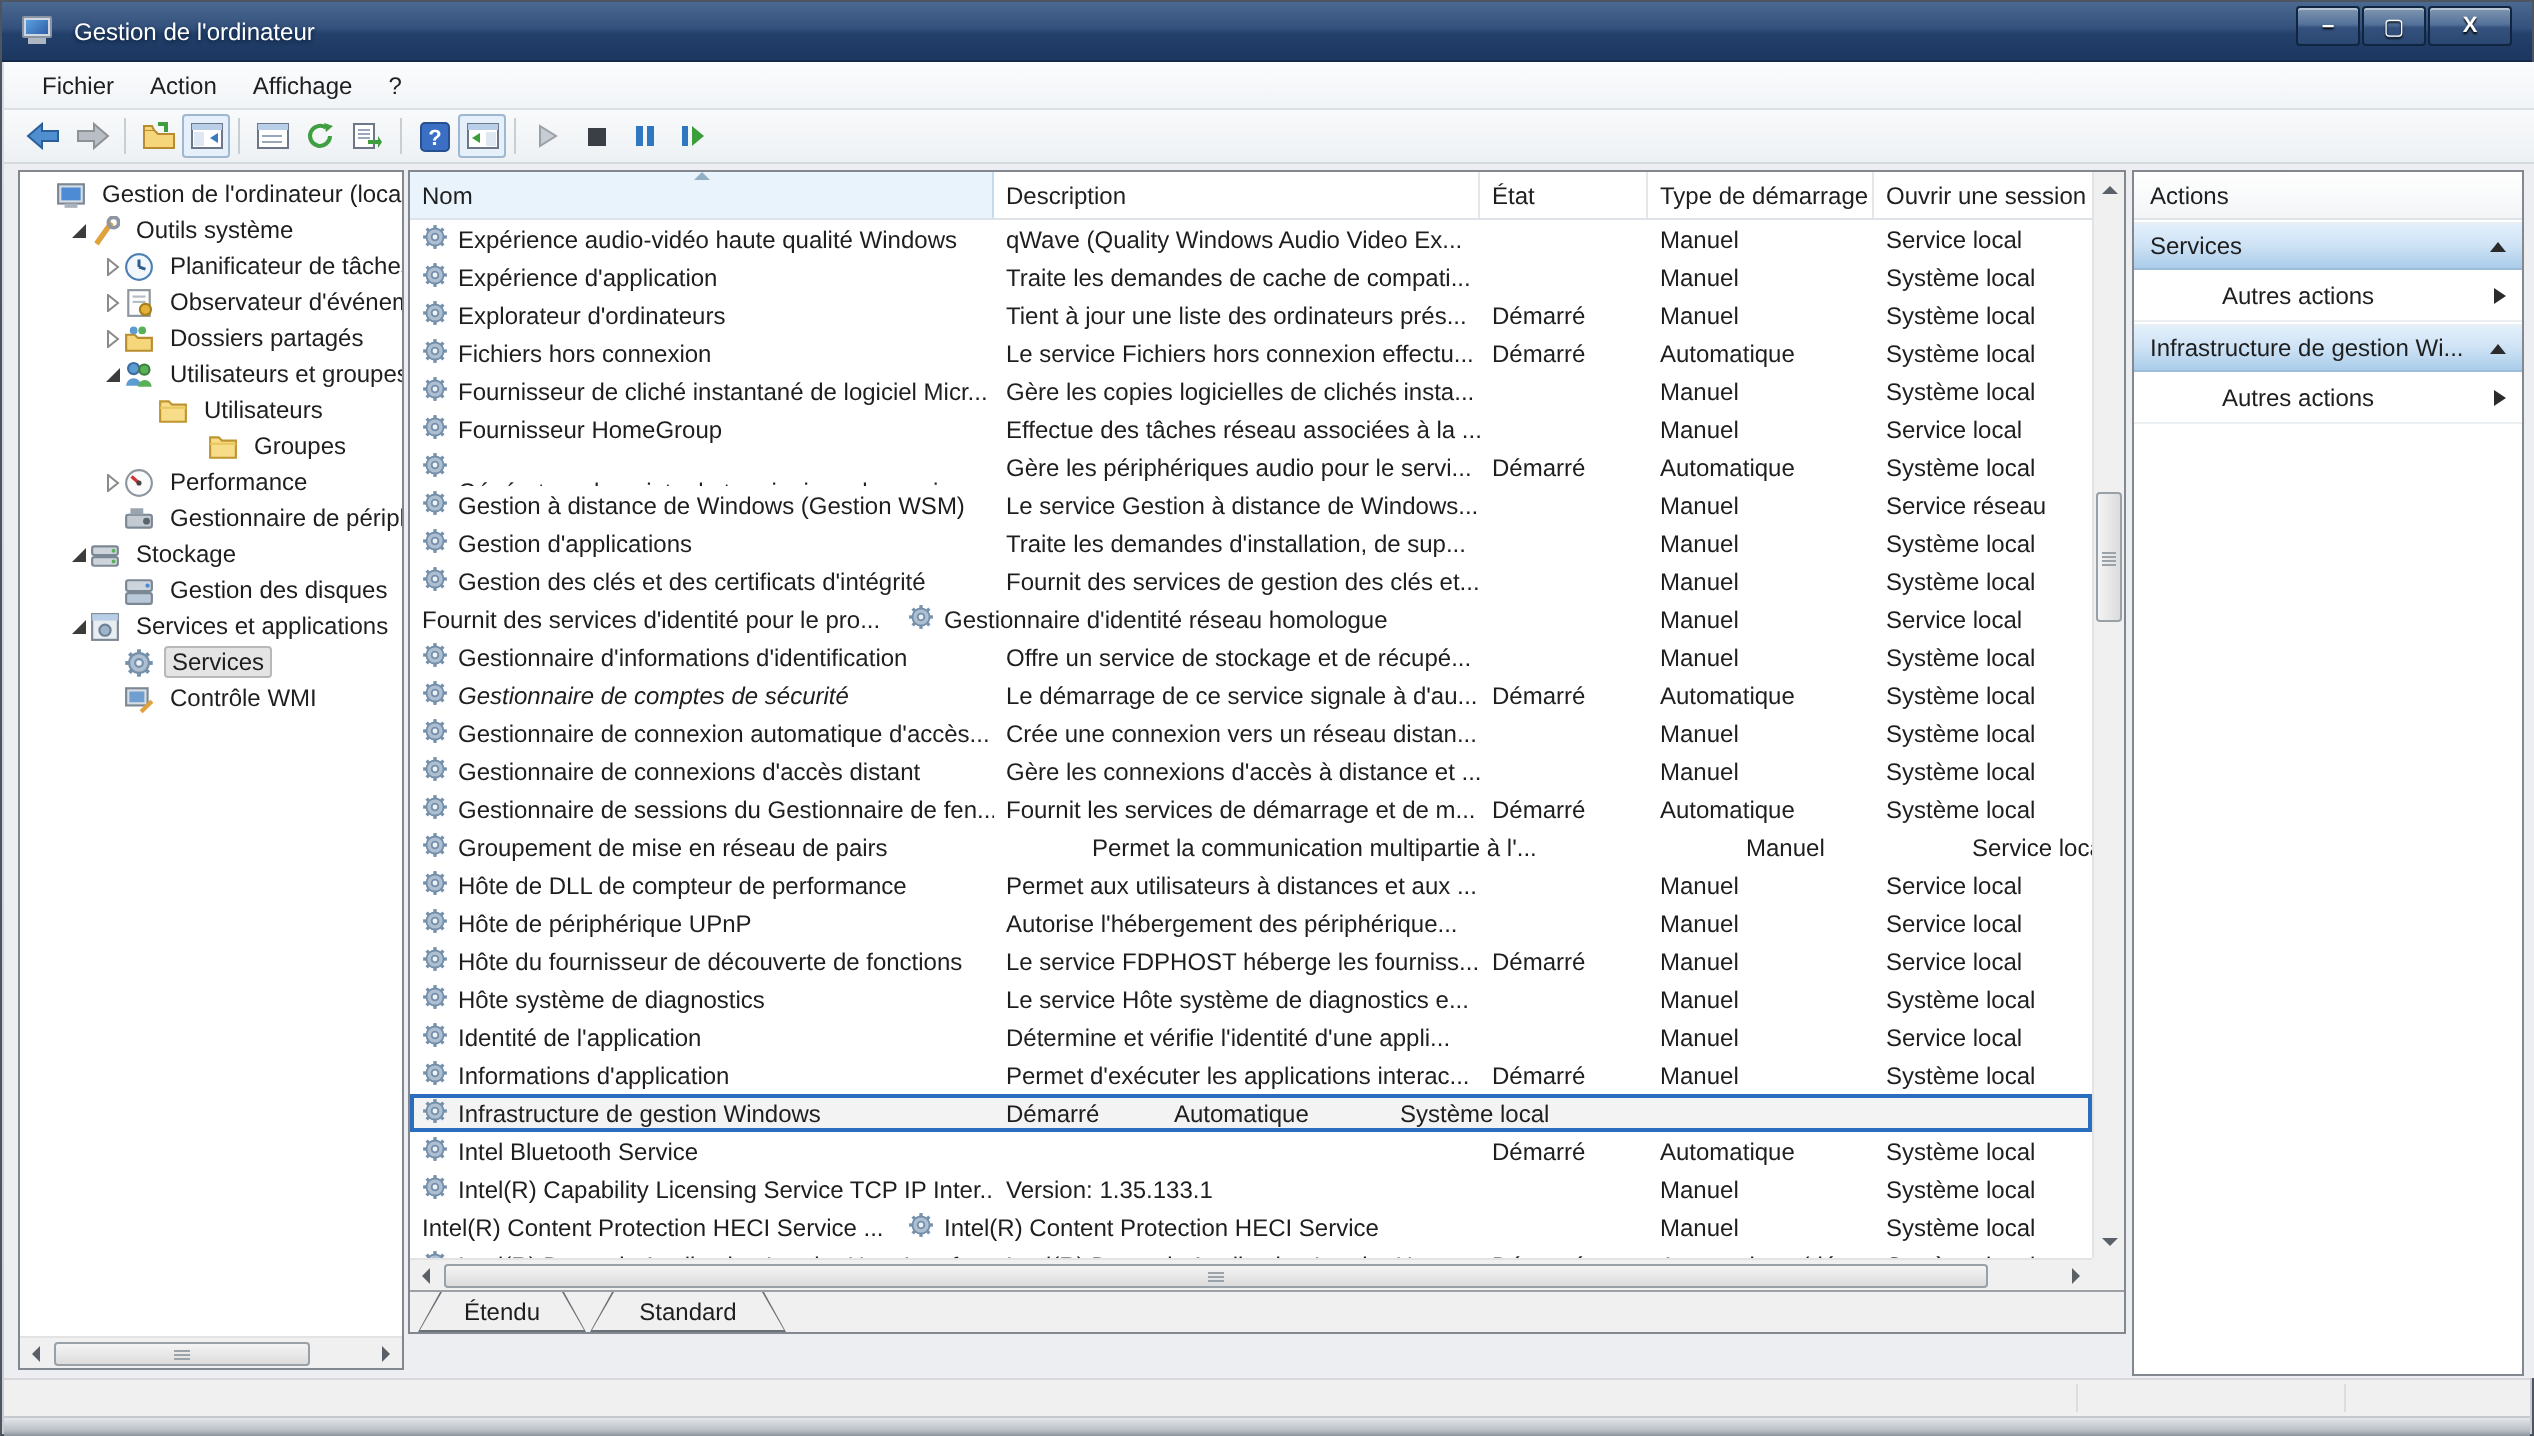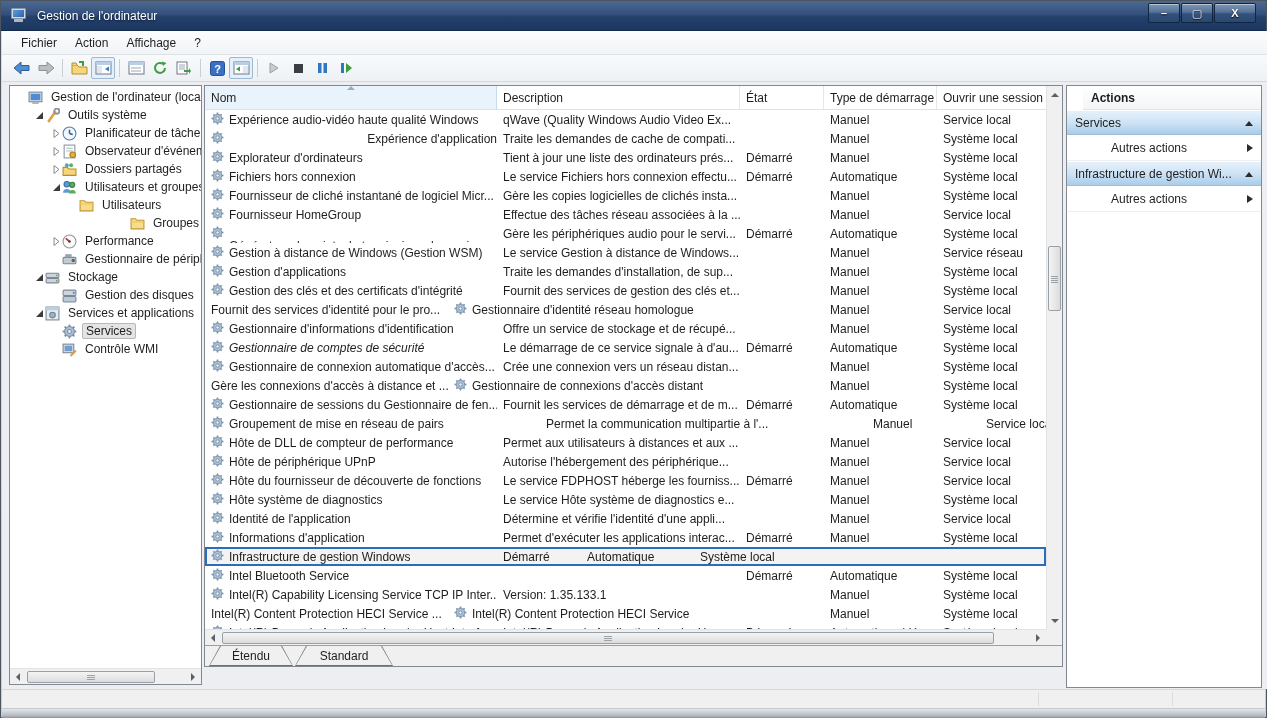--- a/index.html
+++ b/index.html
@@ -80,21 +80,21 @@
   .list-hscroll { position:absolute; left:0; right:16px; bottom:21px; height:16px; background:#f0f0f0; border-top:1px solid #e3e3e3; display:flex; align-items:center; }
   .corner { position:absolute; right:0; bottom:21px; width:16px; height:16px; background:#f0f0f0; }
 
   
   .tabs-row { position:absolute; left:0; right:0; bottom:0; height:21px; background:#f0f0f0; border-top:1px solid #9aa0a6; display:flex; padding-left:4px; }
   .tab { position:relative; height:20px; margin-right:2px; }
   .tab .outer { position:absolute; inset:0; background:#5f6call; background:#6a7077; clip-path:polygon(11px 0,calc(100% - 11px) 0,100% 100%,0 100%); }
   .tab .inner { position:absolute; inset:0 1px 1px 1px; background:#f0f0f0; clip-path:polygon(11px 0,calc(100% - 11px) 0,100% 100%,0 100%); display:flex; align-items:center; justify-content:center; padding:0 14px; }
 
   
-  .act-title { height:24px; display:flex; align-items:center; padding-left:8px; font-weight:bold; border-bottom:1px solid #dfe3e7; background:linear-gradient(180deg,#ffffff,#f3f5f7);margin-left:16px; }
+  .act-title { height:24px; display:flex; align-items:center; padding-left:8px; font-weight:normal; border-bottom:1px solid #dfe3e7; background:linear-gradient(180deg,#ffffff,#f3f5f7); }
   .act-header { height:24px; margin-top:1px; display:flex; align-items:center; justify-content:space-between; padding:0 8px;
     background:linear-gradient(180deg,#e3f0fb 0%,#cde2f5 50%,#aaccea 100%); border-top:1px solid #e7eef6; border-bottom:1px solid #9dbcd9; }
   .act-item { height:26px; display:flex; align-items:center; justify-content:space-between; padding:0 8px 0 44px; border-bottom:1px solid #eceff2; }
   .act-arrow { width:0; height:0; border:4px solid transparent; border-left:6px solid #2b2b2b; border-right-width:0; }
   .act-collapse { width:0; height:0; border:4px solid transparent; border-bottom:5px solid #2b2b2b; border-top-width:0; }
 
   
   .statusbar { position:absolute; left:1px; right:1px; top:688px; height:19px; background:#f0f0f0; border-top:1px solid #d8d8d8; }
   .statusbar .sep { position:absolute; top:2px; bottom:2px; width:1px; background:#dcdcdc; }
   .frame-bottom { position:absolute; left:1px; right:1px; top:707px; height:10px;
@@ -296,21 +296,21 @@
             <span class="tree-label">Utilisateurs et groupes l</span>
           </div>
           <div class="tree-row" style="padding-left: 57px;">
             <div class="tw"></div>
             <div class="tree-ico"><svg width="15" height="15" viewBox="0 0 14 14">
                 <path d="M1,4 v-1.5 h4 l1.5,1.5 h6.5 v8 h-12 z" fill="#f7dd8a" stroke="#c09530"></path>
                 <path d="M1,5.5 h12" stroke="#e9c75f"></path>
               </svg></div>
             <span class="tree-label">Utilisateurs</span>
           </div>
-          <div class="tree-row" style="padding-left: 82px; margin-left: 26px;">
+          <div class="tree-row" style="padding-left: 82px;">
             <div class="tw"></div>
             <div class="tree-ico"><svg width="15" height="15" viewBox="0 0 14 14">
                 <path d="M1,4 v-1.5 h4 l1.5,1.5 h6.5 v8 h-12 z" fill="#f7dd8a" stroke="#c09530"></path>
                 <path d="M1,5.5 h12" stroke="#e9c75f"></path>
               </svg></div>
             <span class="tree-label">Groupes</span>
           </div>
           <div class="tree-row" style="padding-left: 40px;">
             <div class="tw">
               <svg width="9" height="9">
@@ -442,21 +442,21 @@
               <span style="overflow: hidden; white-space: nowrap;"></span>
             </div>
             <div class="lcell" style="width: 113px; flex: 0 0 113px;">
               <span style="overflow: hidden; white-space: nowrap;">Manuel</span>
             </div>
             <div class="lcell" style="width: 110px; flex: 0 0 110px;">
               <span style="overflow: hidden; white-space: nowrap;">Service local</span>
             </div>
           </div>
           <div class="lrow">
-            <div class="lcell" style="width: 292px; flex: 0 0 292px; justify-content: space-between;">
+            <div class="lcell" style="width: 292px; flex: 0 0 292px;">
               <span class="gi"><svg width="13" height="13" viewBox="0 0 14 14">
                   <circle cx="7" cy="7" r="4.6" fill="#aebfd2" stroke="#7490ab"></circle>
                   <circle cx="7" cy="7" r="1.8" fill="#eef2f6" stroke="#7490ab"></circle>
                   <g stroke="#7490ab" stroke-width="1.8">
                     <line x1="7" y1="0.6" x2="7" y2="2.4"></line>
                     <line x1="7" y1="11.6" x2="7" y2="13.4"></line>
                     <line x1="0.6" y1="7" x2="2.4" y2="7"></line>
                     <line x1="11.6" y1="7" x2="13.4" y2="7"></line>
                     <line x1="2.5" y1="2.5" x2="3.8" y2="3.8"></line>
                     <line x1="10.2" y1="10.2" x2="11.5" y2="11.5"></line>
@@ -845,39 +845,39 @@
               <span style="overflow: hidden; white-space: nowrap;"></span>
             </div>
             <div class="lcell" style="width: 113px; flex: 0 0 113px;">
               <span style="overflow: hidden; white-space: nowrap;">Manuel</span>
             </div>
             <div class="lcell" style="width: 110px; flex: 0 0 110px;">
               <span style="overflow: hidden; white-space: nowrap;">Système local</span>
             </div>
           </div>
           <div class="lrow">
+            <div class="lcell" style="width: 292px; flex: 0 0 292px;">
+              <span class="gi"><svg width="13" height="13" viewBox="0 0 14 14">
+                  <circle cx="7" cy="7" r="4.6" fill="#aebfd2" stroke="#7490ab"></circle>
+                  <circle cx="7" cy="7" r="1.8" fill="#eef2f6" stroke="#7490ab"></circle>
+                  <g stroke="#7490ab" stroke-width="1.8">
+                    <line x1="7" y1="0.6" x2="7" y2="2.4"></line>
+                    <line x1="7" y1="11.6" x2="7" y2="13.4"></line>
+                    <line x1="0.6" y1="7" x2="2.4" y2="7"></line>
+                    <line x1="11.6" y1="7" x2="13.4" y2="7"></line>
+                    <line x1="2.5" y1="2.5" x2="3.8" y2="3.8"></line>
+                    <line x1="10.2" y1="10.2" x2="11.5" y2="11.5"></line>
+                    <line x1="2.5" y1="11.5" x2="3.8" y2="10.2"></line>
+                    <line x1="10.2" y1="3.8" x2="11.5" y2="2.5"></line>
+                  </g>
+                </svg></span>
+              <span style="overflow: hidden; white-space: nowrap;">Gestionnaire de connexions d'accès distant</span>
+            </div>
             <div class="lcell" style="width: 243px; flex: 0 0 243px;">
               <span style="overflow: hidden; white-space: nowrap;">Gère les connexions d'accès à distance et ...</span>
-            </div>
-            <div class="lcell" style="width: 292px; flex: 0 0 292px;">
-              <span class="gi"><svg width="13" height="13" viewBox="0 0 14 14">
-                  <circle cx="7" cy="7" r="4.6" fill="#aebfd2" stroke="#7490ab"></circle>
-                  <circle cx="7" cy="7" r="1.8" fill="#eef2f6" stroke="#7490ab"></circle>
-                  <g stroke="#7490ab" stroke-width="1.8">
-                    <line x1="7" y1="0.6" x2="7" y2="2.4"></line>
-                    <line x1="7" y1="11.6" x2="7" y2="13.4"></line>
-                    <line x1="0.6" y1="7" x2="2.4" y2="7"></line>
-                    <line x1="11.6" y1="7" x2="13.4" y2="7"></line>
-                    <line x1="2.5" y1="2.5" x2="3.8" y2="3.8"></line>
-                    <line x1="10.2" y1="10.2" x2="11.5" y2="11.5"></line>
-                    <line x1="2.5" y1="11.5" x2="3.8" y2="10.2"></line>
-                    <line x1="10.2" y1="3.8" x2="11.5" y2="2.5"></line>
-                  </g>
-                </svg></span>
-              <span style="overflow: hidden; white-space: nowrap;">Gestionnaire de connexions d'accès distant</span>
             </div>
             <div class="lcell" style="width: 84px; flex: 0 0 84px;">
               <span style="overflow: hidden; white-space: nowrap;"></span>
             </div>
             <div class="lcell" style="width: 113px; flex: 0 0 113px;">
               <span style="overflow: hidden; white-space: nowrap;">Manuel</span>
             </div>
             <div class="lcell" style="width: 110px; flex: 0 0 110px;">
               <span style="overflow: hidden; white-space: nowrap;">Système local</span>
             </div>

